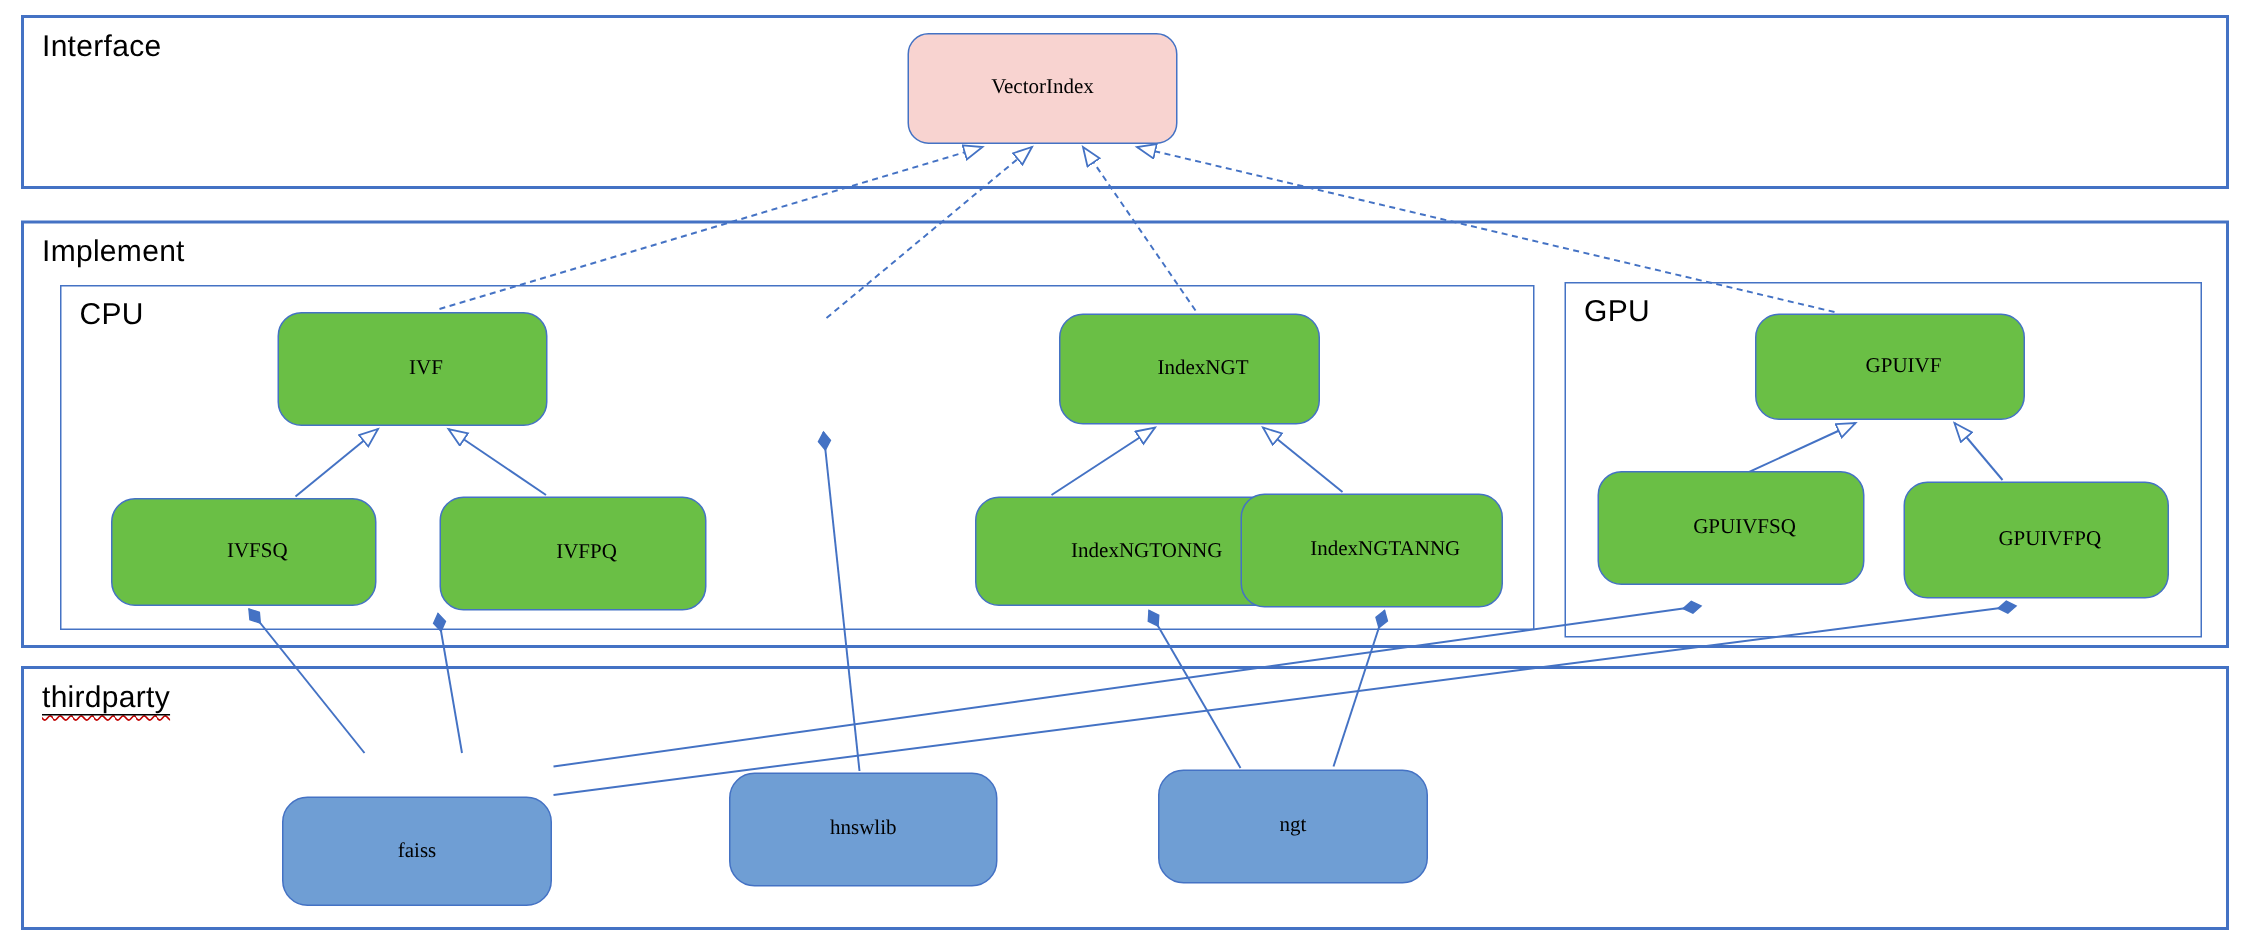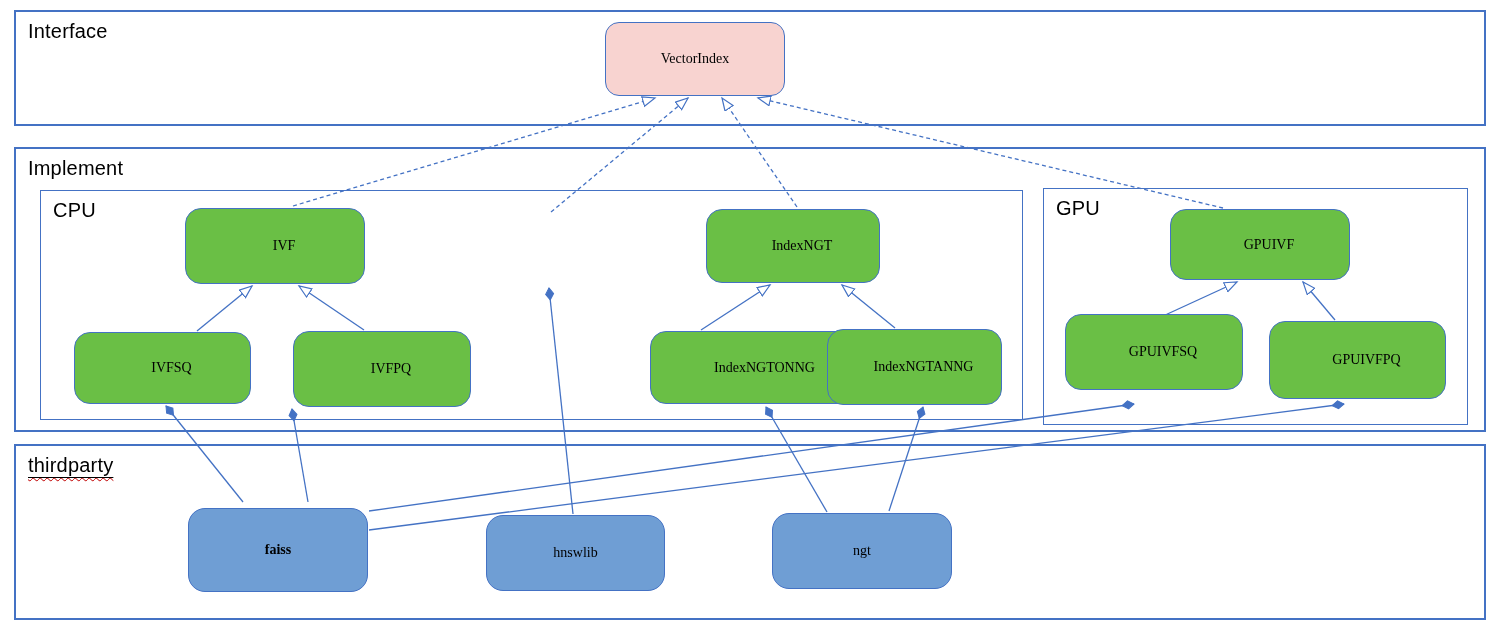--- a/index.html
+++ b/index.html
@@ -120,21 +120,21 @@
   <div class="node green" style="left:1170px; top:209px; width:180px; height:71px;">
     <span>GPUIVF</span>
   </div>
   <div class="node green" style="left:1065px; top:314px; width:178px; height:76px;">
     <span>GPUIVFSQ</span>
   </div>
   <div class="node green" style="left:1269px; top:321px; width:177px; height:78px;">
     <span>GPUIVFPQ</span>
   </div>
 
-  <div class="node blue" style="left:188px; top:508px; width:180px; height:84px;font-weight:bold;">
+  <div class="node blue" style="left:188px; top:531px; width:180px; height:73px;">
     <span>faiss</span>
   </div>
   <div class="node blue" style="left:486px; top:515px; width:179px; height:76px;">
     <span>hnswlib</span>
   </div>
   <div class="node blue" style="left:772px; top:513px; width:180px; height:76px;">
     <span>ngt</span>
   </div>
 
 </div>

